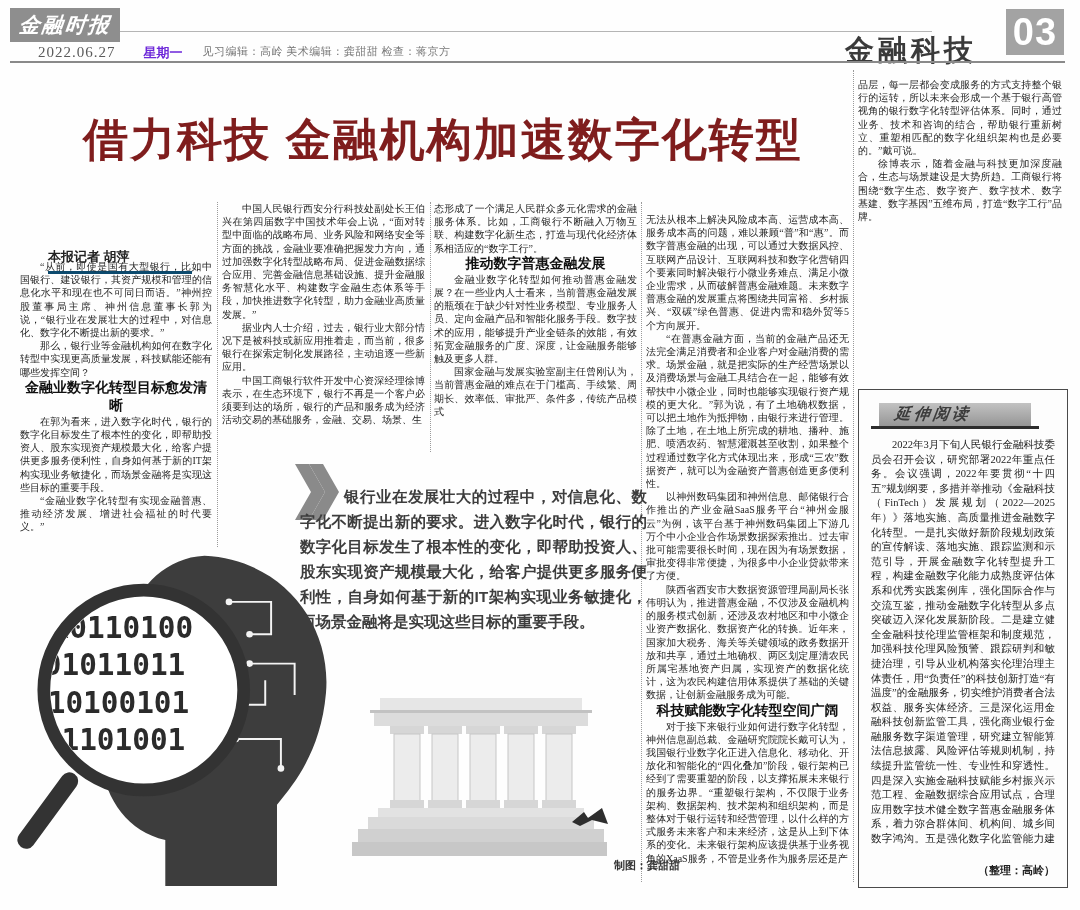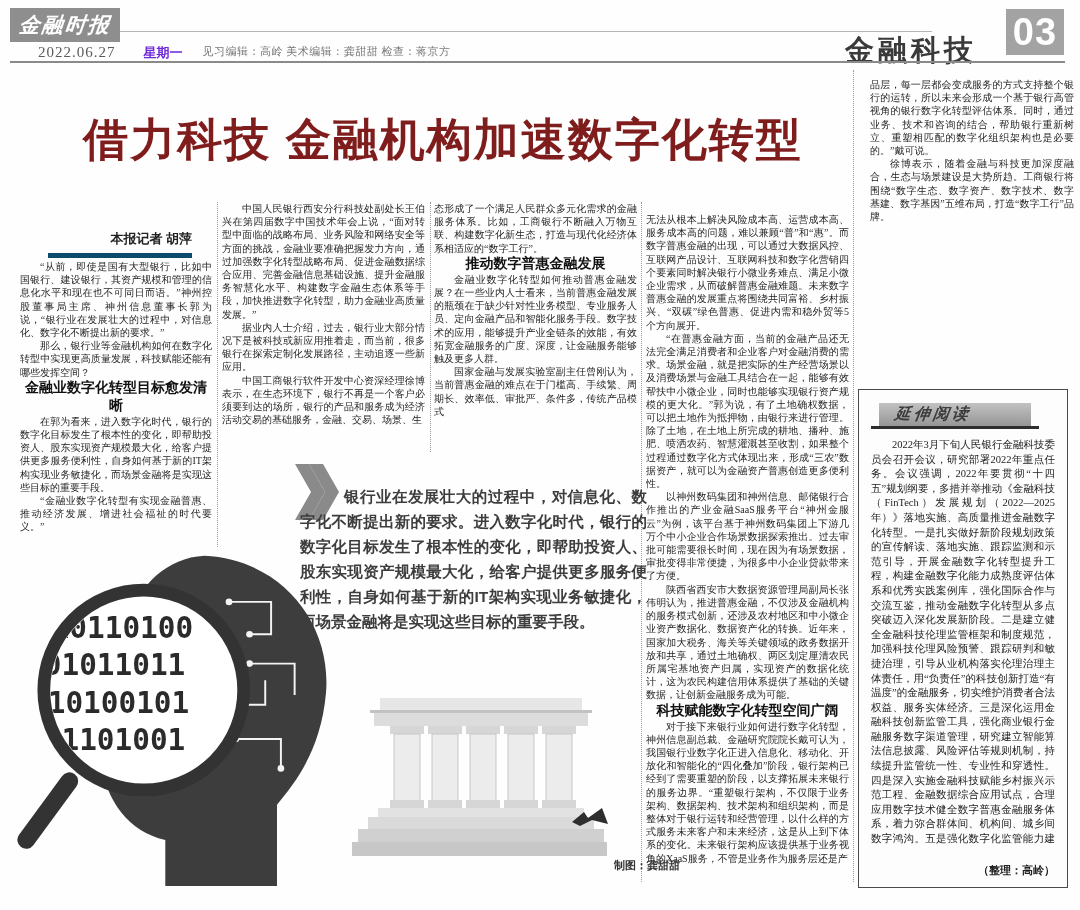--- a/index.html
+++ b/index.html
@@ -29,27 +29,27 @@
   .colrule{border-left:1px dotted #9a9a9a;width:0;}
   #rule-c1{left:217px;top:202px;height:345px;}
   #rule-c2{left:430px;top:202px;height:250px;}
   #rule-c3{left:641px;top:202px;height:680px;}
   #rule-c4{left:853px;top:70px;height:812px;}
   .body-col{font-size:10px;line-height:13.2px;text-align:justify;overflow:hidden;color:#1f1f1f;}
   .body-col p{margin:0;text-indent:2em;}
   .body-col p.cont{text-indent:0;}
   .subhead{font:bold 14px "Liberation Sans",sans-serif;text-align:center;color:#111;
     margin:9px 0 7px 0;text-indent:0 !important;}
-  #byline{left:48px;top:230px;width:144px;text-align:right;padding-bottom:5px;
-    border-bottom:5px solid #0c4a6e;font:bold 13px "Liberation Sans",sans-serif;color:#222;}
+  #byline{left:48px;top:248px;width:144px;text-align:left;padding-bottom:5px;
+    border-bottom:3px solid #0c4a6e;font:bold 13px "Liberation Sans",sans-serif;color:#222;}
   #col1{left:20px;top:260px;width:192px;height:292px;}
   #col2{left:222px;top:202px;width:203px;height:250px;}
   #col3{left:434px;top:202px;width:203px;height:250px;}
   #col4{left:646px;top:213px;width:203px;height:672px;}
-  #col5{left:858px;top:78px;width:204px;height:308px;margin-left:12px;}
+  #col5{left:858px;top:78px;width:204px;height:308px;}
   
   #pull-quote-glyph{left:295px;top:464px;width:44px;height:56px;}
   #pull-quote{left:300px;top:484px;width:347px;height:160px;
     font:bold 15.5px "Liberation Sans",sans-serif;line-height:25px;color:#3d3d3d;
     text-align:justify;text-indent:44px;overflow:hidden;}
   
   #head-illustration{left:15px;top:548px;width:330px;height:338px;}
   #building-illustration{left:352px;top:682px;width:255px;height:178px;}
   #bird-logo{left:572px;top:808px;width:36px;height:20px;}
   #illustration-caption{left:560px;top:858px;width:120px;text-align:right;

